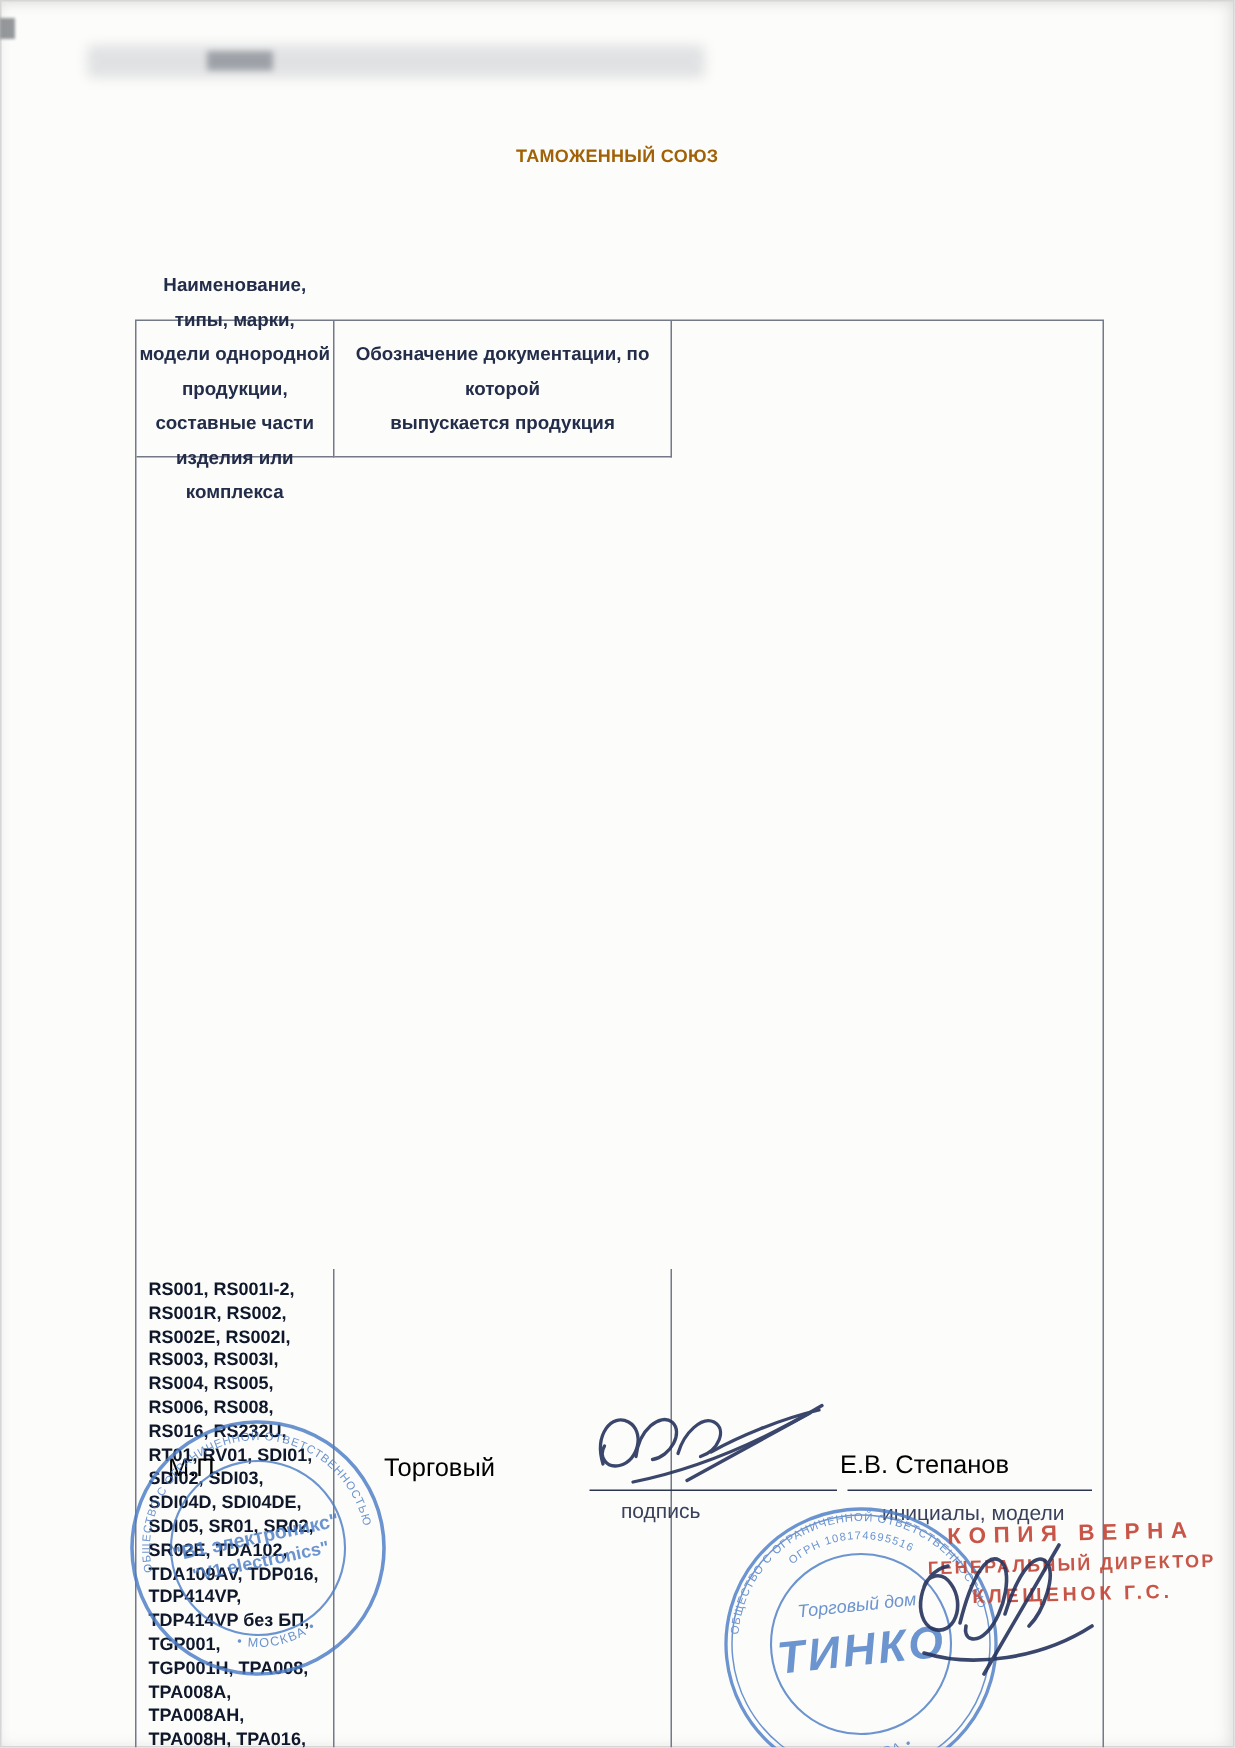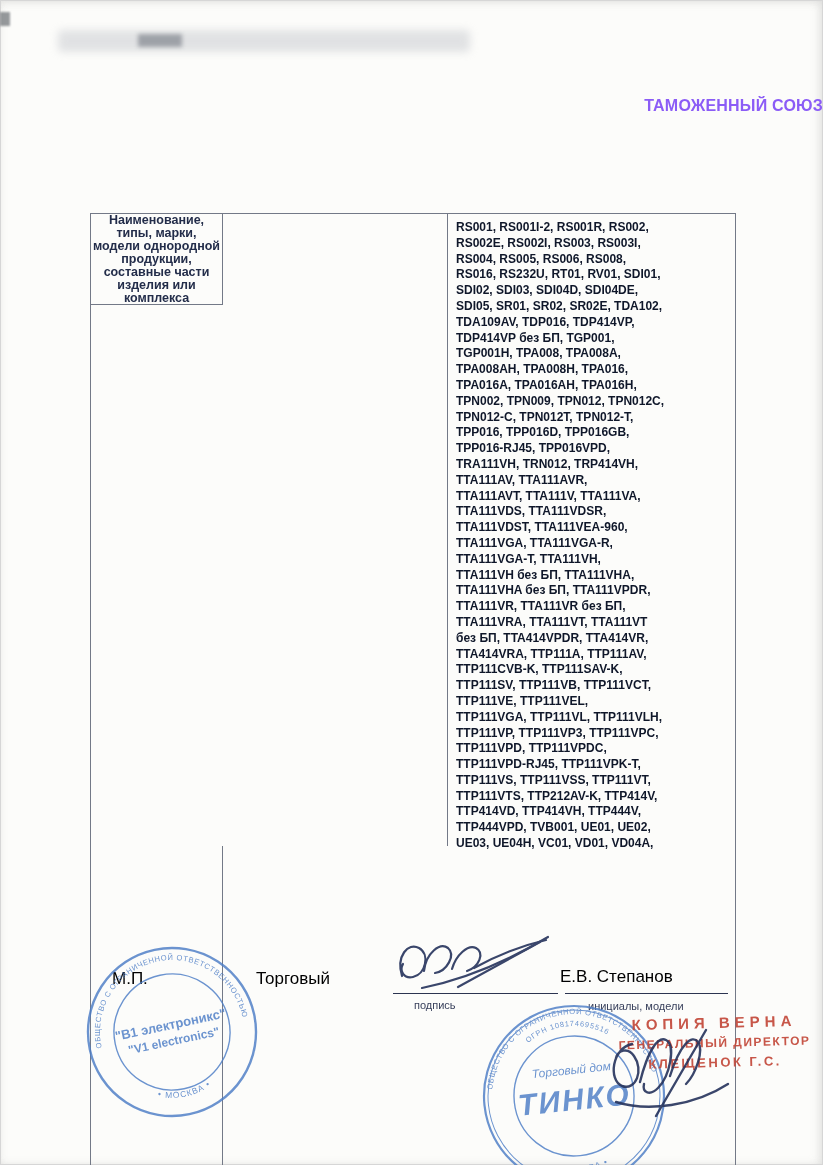--- a/index.html
+++ b/index.html
@@ -8,49 +8,49 @@
     position:relative; width:823px; height:1165px; margin:0 auto;
     background:#fcfcfa; overflow:hidden;
     font-family:"Liberation Sans", sans-serif; color:#2b3450;
     box-shadow: inset 0 0 0 1px #d6d6d6, inset -4px 0 10px rgba(120,120,120,.15), inset 0 3px 8px rgba(120,120,120,.12);
   }
   
   .smudge1 { position:absolute; left:58px; top:30px; width:412px; height:22px; background:#aeb2ba; opacity:.35; filter:blur(4px); border-radius:4px; }
   .smudge2 { position:absolute; left:138px; top:34px; width:44px; height:13px; background:#5d636d; opacity:.5; filter:blur(2px); }
   .speck   { position:absolute; left:0; top:12px; width:10px; height:14px; background:#43484f; opacity:.55; filter:blur(1px); }
 
-  .title { position:absolute; left:0; width:100%; text-align:right; font-weight:bold; font-size:16px; letter-spacing:.2px; color:#8b5cf6; }
+  .title { position:absolute; left:0; width:100%; text-align:center; font-weight:bold; font-size:12px; letter-spacing:.2px; color:#a16207; }
   .t1 { top:97px; }
   .t2 { top:132px; }
   .t3 { top:167px; }
 
   .doc-table {
     position:absolute; left:90px; top:213px; width:646px;
     display:grid; grid-template-columns:132px 225px 289px;
     border:1px solid #737987;
   }
   .cell { border-right:1px solid #737987; }
   .cell:nth-child(3n) { border-right:none; }
   .hcell {
     height:91px; border-bottom:1px solid #737987;
     display:flex; align-items:center; justify-content:center;
-    font-weight:bold; font-size:12.5px; line-height:13px; text-align:center; color:#232d4a;
+    font-weight:bold; font-size:12.5px; line-height:23px; text-align:center; color:#232d4a;
   }
   .bcell { height:632px; }
   .preline { white-space:pre-line; }
   .models-text {
     padding:6px 2px 0 8px; font-size:12px; line-height:15.8px;
     color:#0f172a; text-align:left;font-weight:bold;
   }
 
   .sig-label { position:absolute; font-size:17px; color:#000000; }
   .mp        { left:112px; top:969px; }
   .applicant { left:256px; top:969px; }
   .name      { left:560px; top:967px; }
-  .caption   { position:absolute; font-size:11px; color:#39415c; }
+  .caption   { position:absolute; font-size:14px; color:#39415c; }
   .podpis    { left:414px; top:999px; }
   .initials  { left:588px; top:1000px; }
   .sig-line  { position:absolute; border-top:1.5px solid #2b3450; }
   .line1     { left:393px; top:993px; width:165px; }
   .line2     { left:565px; top:993px; width:163px; }
 
   .applicant-sig { position:absolute; left:388px; top:930px; }
   .director-sig  { position:absolute; left:598px; top:1022px; z-index:5; }
 
   .stamp { position:absolute; opacity:.82; }
@@ -76,20 +76,24 @@
   <div class="speck"></div>
 
   <div class="title t1">ТАМОЖЕННЫЙ СОЮЗ</div>
 
   <div class="doc-table">
     <div class="cell hcell">
       <span class="preline">Наименование, типы, марки,
 модели однородной
 продукции, составные части
 изделия или комплекса</span>
+    </div>
+    <div class="cell hcell">
+      <span class="preline">Обозначение документации, по которой
+выпускается продукция</span>
     </div>
 
     <div class="cell bcell"></div>
     <div class="cell bcell">
       <div class="models-text preline">RS001, RS001I-2, RS001R, RS002,
 RS002E, RS002I, RS003, RS003I,
 RS004, RS005, RS006, RS008,
 RS016, RS232U, RT01, RV01, SDI01,
 SDI02, SDI03, SDI04D, SDI04DE,
 SDI05, SR01, SR02, SR02E, TDA102,

